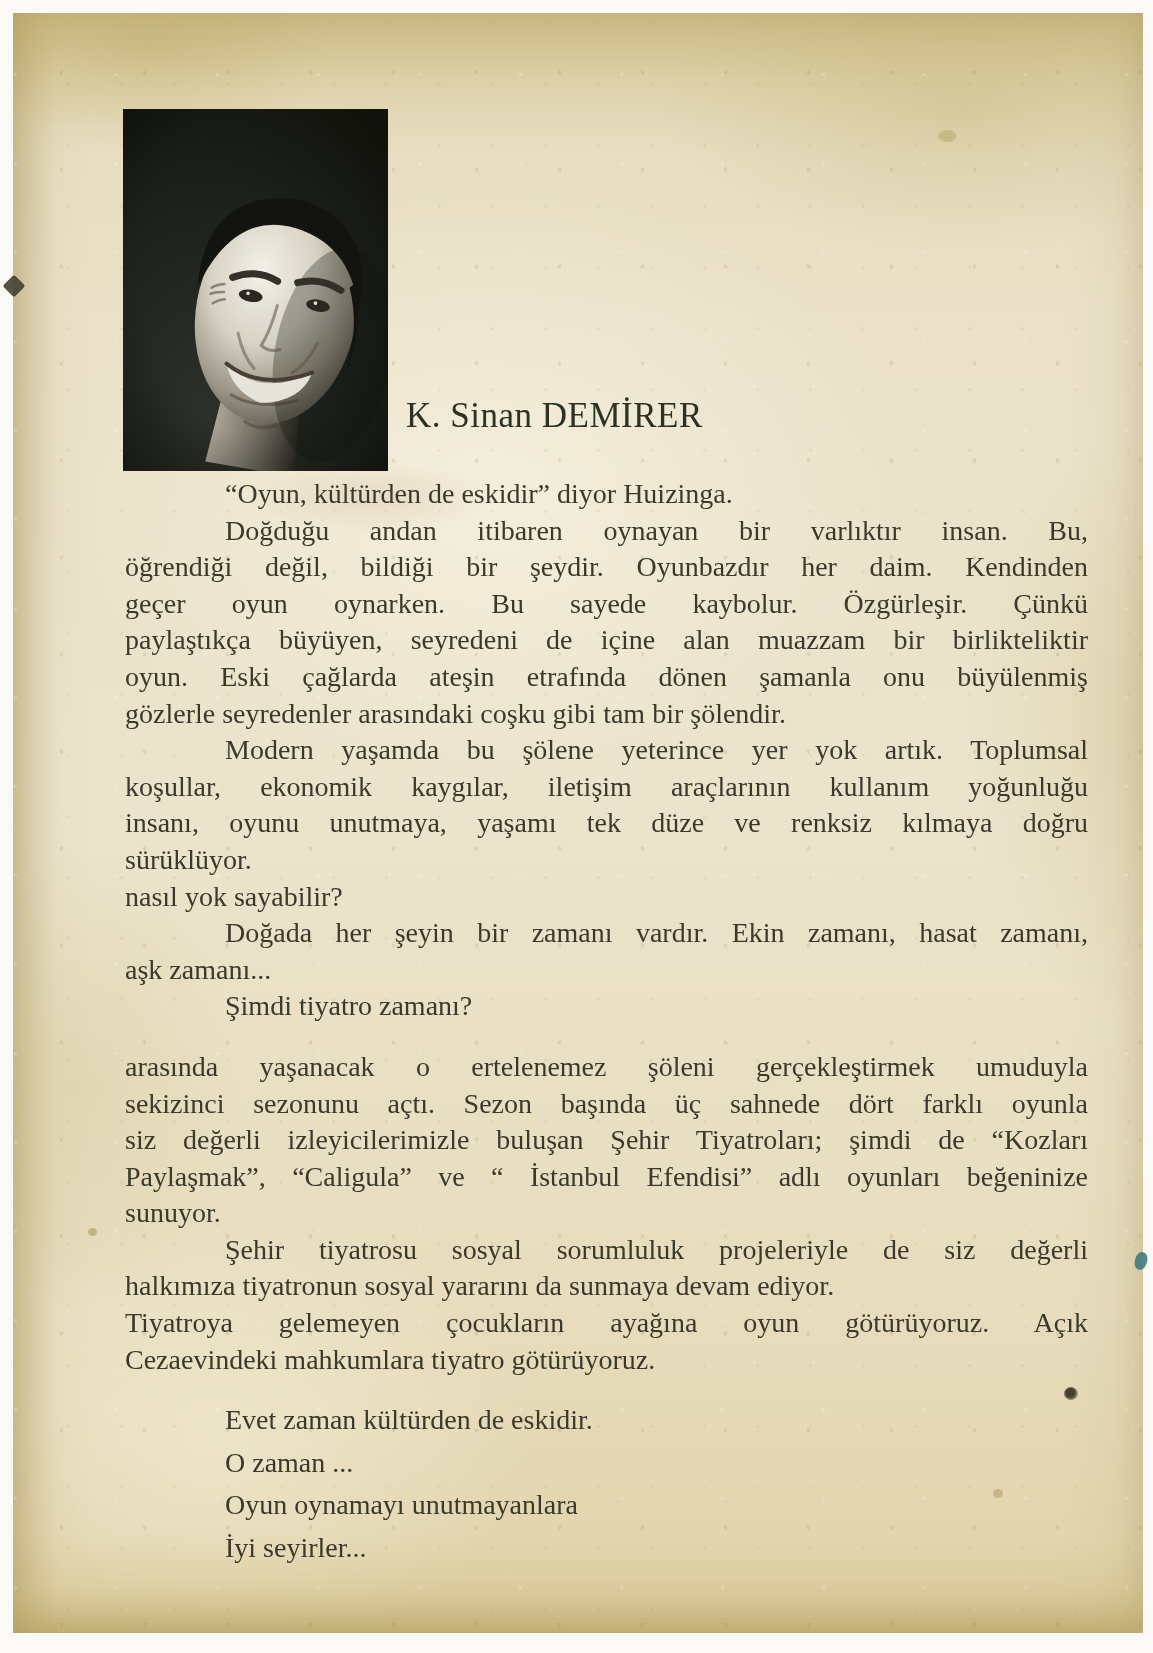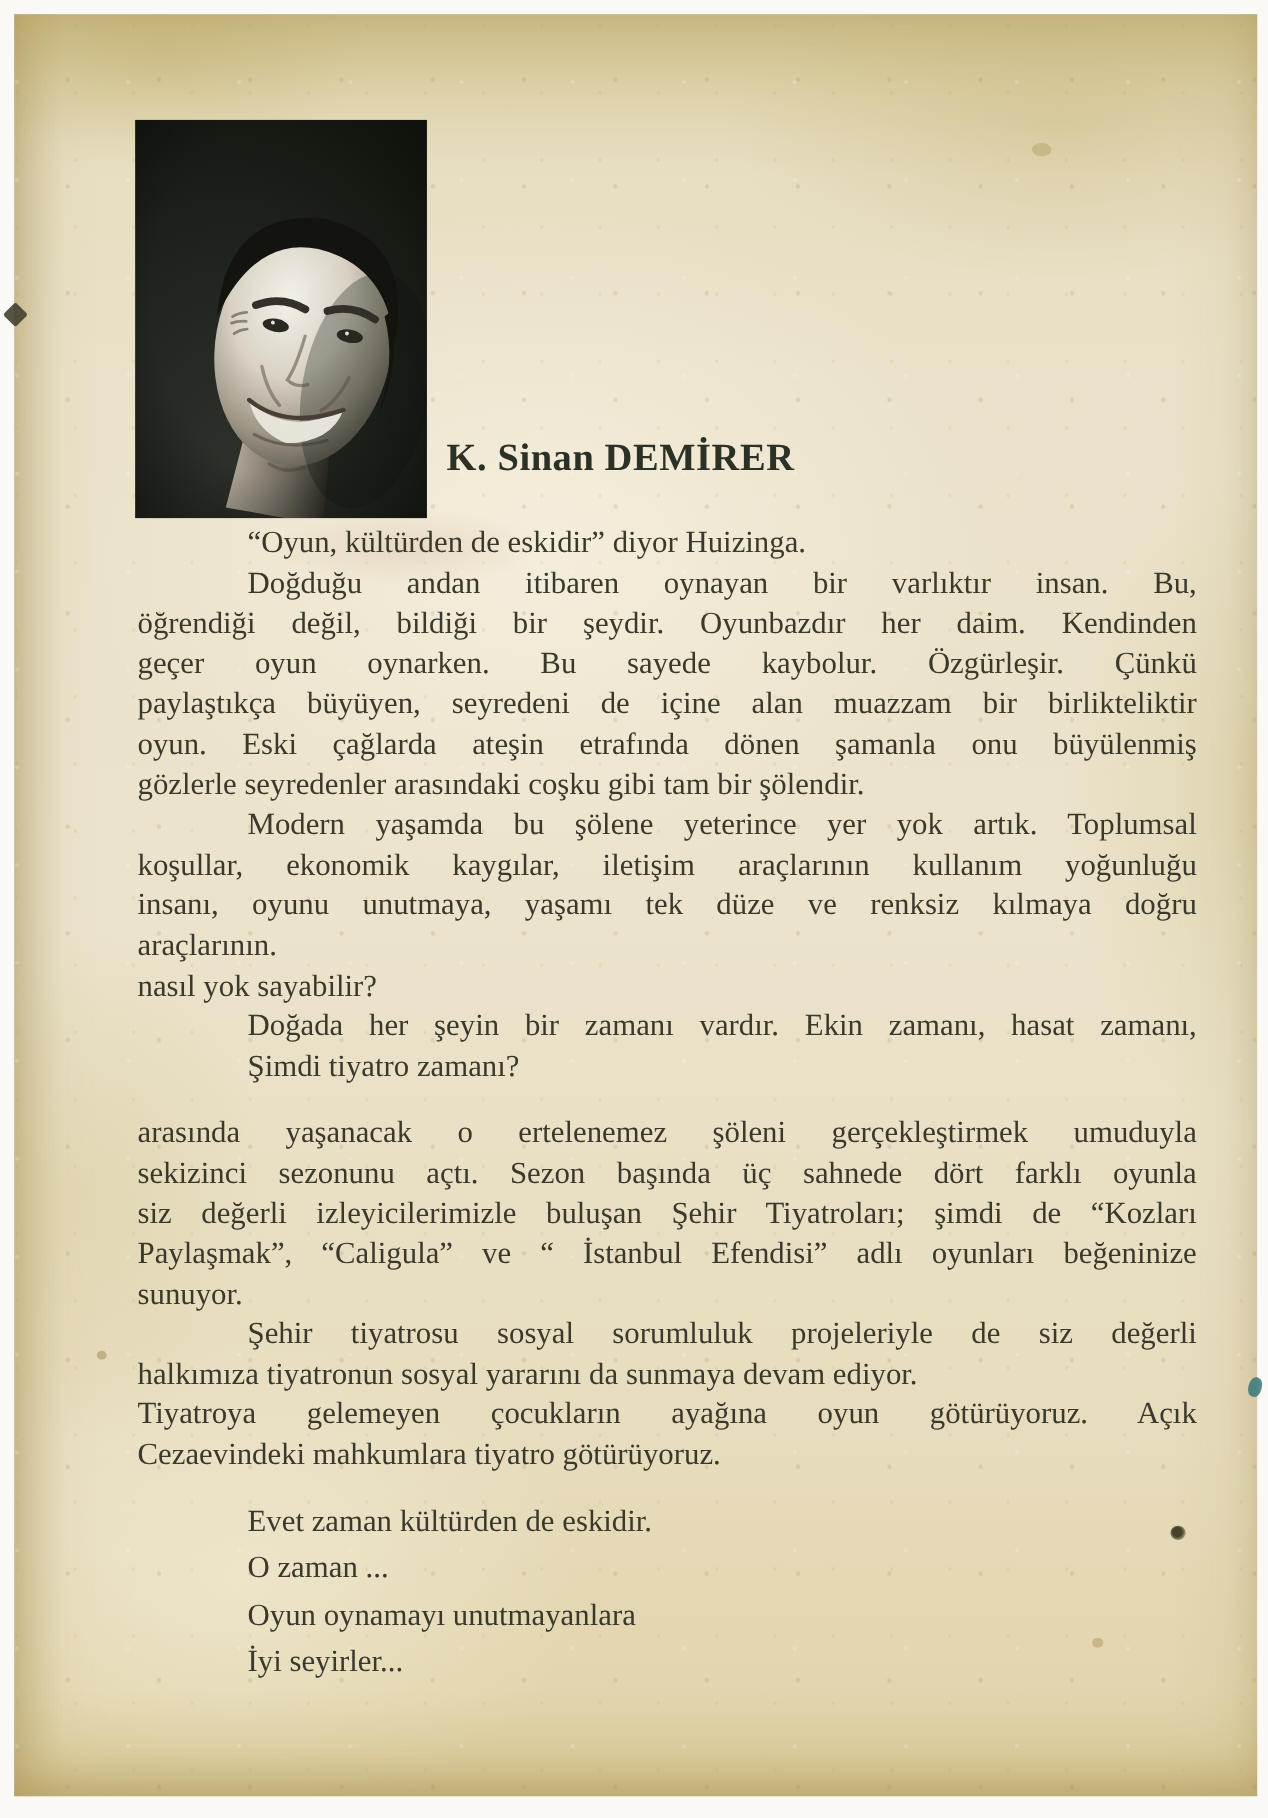--- a/index.html
+++ b/index.html
@@ -50,21 +50,21 @@
   .speck-faint-b    {left:925px;top:117px;width:18px;height:12px;border-radius:50%;background:rgba(170,150,85,.40);}
   .speck-faint-c    {left:980px;top:1476px;width:10px;height:9px;border-radius:50%;background:rgba(160,135,75,.40);}
 
   .photo{
     position:absolute;left:110px;top:96px;width:265px;height:362px;
     background:var(--photo-bg);
   }
   .photo svg{display:block;}
 
   .byline{position:absolute;left:393px;top:382px;color:var(--byline-ink);}
-  .byline .name{font-size:35px;font-weight:bold;letter-spacing:.5px;line-height:1.2;}
+  .byline .name{font-size:35px;font-weight:normal;letter-spacing:.5px;line-height:1.2;}
   .byline .role{font-size:31px;color:#3a402f;margin-top:3px;line-height:1.2;}
 
   .text-block{
     position:absolute;left:112px;top:463px;width:963px;
     color:var(--ink);font-size:28px;line-height:36.6px;
   }
   .para{margin:0;}
   .para.gap{margin-top:24px;}
   .line{min-height:36.6px;}
   .line.jl{text-align:justify;text-align-last:justify;}
@@ -148,27 +148,28 @@
         <div class="line jl">öğrendiği değil, bildiği bir şeydir. Oyunbazdır her daim. Kendinden</div>
         <div class="line jl">geçer oyun oynarken. Bu sayede kaybolur. Özgürleşir. Çünkü</div>
         <div class="line jl">paylaştıkça büyüyen, seyredeni de içine alan muazzam bir birlikteliktir</div>
         <div class="line jl">oyun. Eski çağlarda ateşin etrafında dönen şamanla onu büyülenmiş</div>
         <div class="line">gözlerle seyredenler arasındaki coşku gibi tam bir şölendir.</div>
       </div>
       <div class="para">
         <div class="line jl ind">Modern yaşamda bu şölene yeterince yer yok artık. Toplumsal</div>
         <div class="line jl">koşullar, ekonomik kaygılar, iletişim araçlarının kullanım yoğunluğu</div>
         <div class="line jl">insanı, oyunu unutmaya, yaşamı tek düze ve renksiz kılmaya doğru</div>
-        <div class="line">araçlarının.</div>
+        <div class="line">sürüklüyor.</div>
       </div>
       <div class="para">
         <div class="line">nasıl yok sayabilir?</div>
       </div>
       <div class="para">
         <div class="line jl ind">Doğada her şeyin bir zamanı vardır. Ekin zamanı, hasat zamanı,</div>
+        <div class="line">aşk zamanı...</div>
       </div>
       <div class="para">
         <div class="line ind">Şimdi tiyatro zamanı?</div>
       </div>
       <div class="para gap">
         <div class="line jl">arasında yaşanacak o ertelenemez şöleni gerçekleştirmek umuduyla</div>
         <div class="line jl">sekizinci sezonunu açtı. Sezon başında üç sahnede dört farklı oyunla</div>
         <div class="line jl">siz değerli izleyicilerimizle buluşan Şehir Tiyatroları; şimdi de “Kozları</div>
         <div class="line jl">Paylaşmak”, “Caligula” ve “ İstanbul Efendisi” adlı oyunları beğeninize</div>
         <div class="line">sunuyor.</div>

